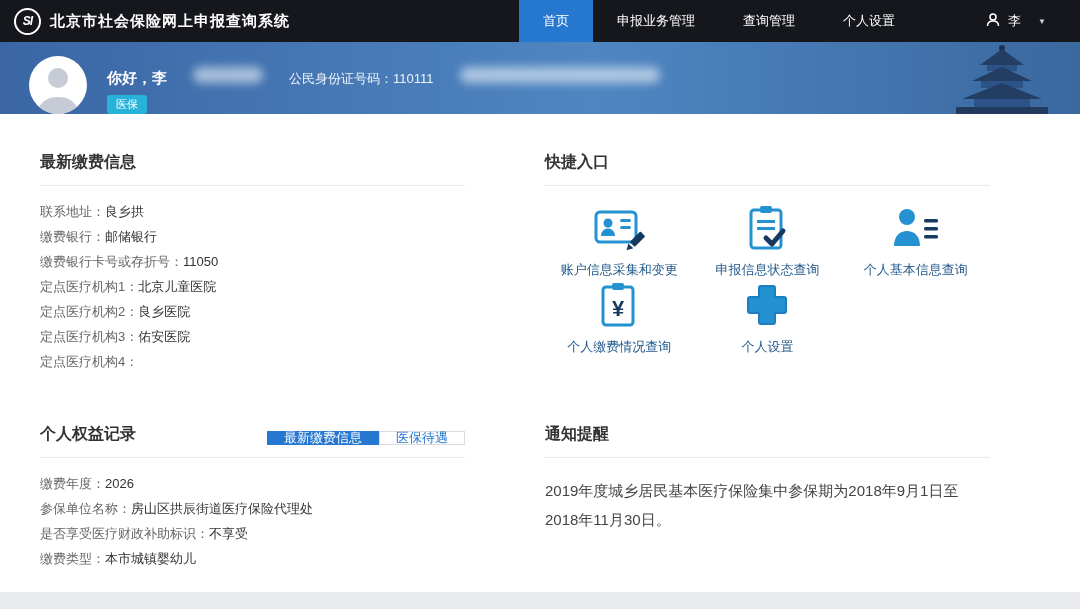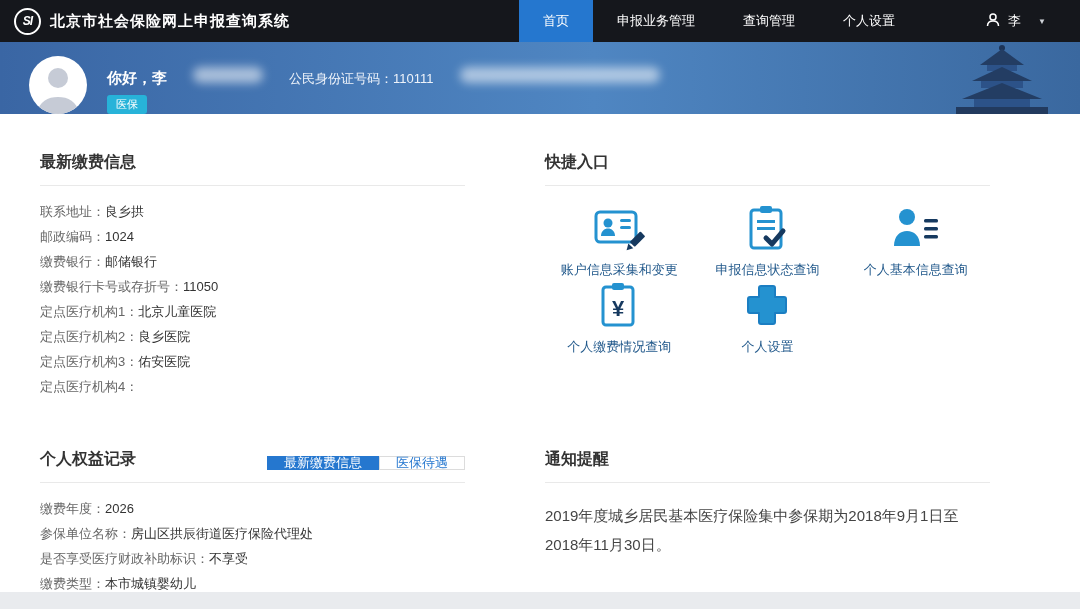--- a/index.html
+++ b/index.html
@@ -111,21 +111,20 @@
 </section>
 
 <main class="main">
   <div class="grid">
 
     <section>
       <div class="sec-head">
         <span class="sec-title">最新缴费信息</span>
       </div>
       <div class="field"><span class="flabel">联系地址：</span><span>良乡拱</span></div>
-      <div class="field"><span class="flabel">邮政编码：</span><span>1024</span></div>
       <div class="field"><span class="flabel">缴费银行：</span><span>邮储银行</span></div>
       <div class="field"><span class="flabel">缴费银行卡号或存折号：</span><span>11050</span></div>
       <div class="field"><span class="flabel">定点医疗机构1：</span><span>北京儿童医院</span></div>
       <div class="field"><span class="flabel">定点医疗机构2：</span><span>良乡医院</span></div>
       <div class="field"><span class="flabel">定点医疗机构3：</span><span>佑安医院</span></div>
       <div class="field"><span class="flabel">定点医疗机构4：</span><span></span></div>
     </section>
 
     <section>
       <div class="sec-head">

